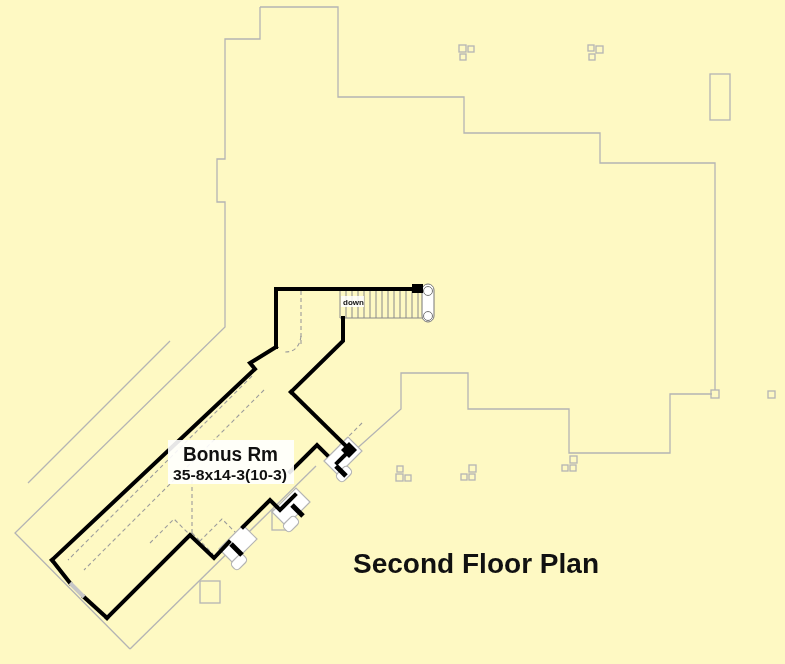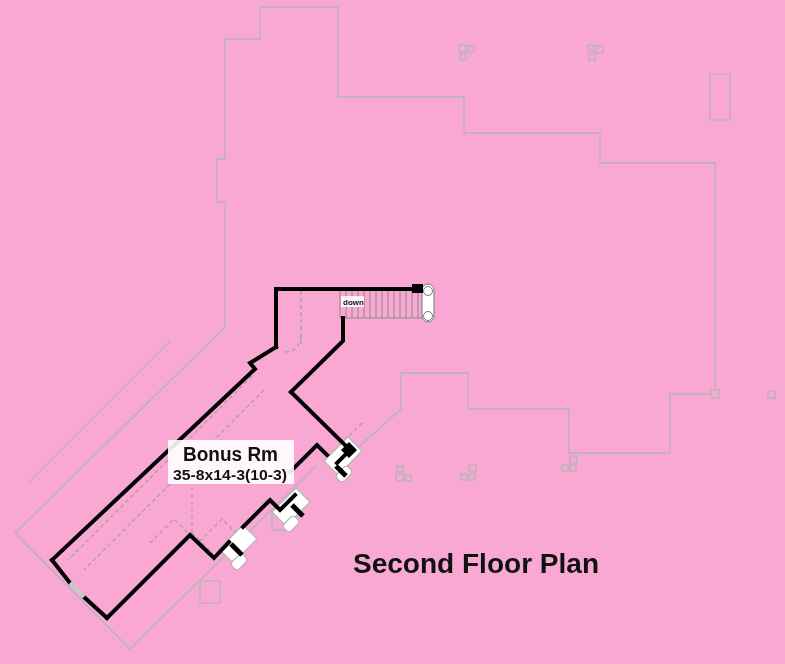--- a/index.html
+++ b/index.html
@@ -1,16 +1,16 @@
 <!DOCTYPE html>
 <html><head>
 <meta charset="utf-8">
 <style>
   html,body{margin:0;padding:0;background:#fff;}
-  .canvas{position:relative;width:785px;height:664px;background:#f9a8d4;overflow:hidden;
+  .canvas{position:relative;width:785px;height:664px;background:#fef9c3;overflow:hidden;
           font-family:"Liberation Sans",sans-serif;}
   svg{position:absolute;left:0;top:0;}
   text{font-family:"Liberation Sans",sans-serif;}
   .room-name{font-weight:bold;font-size:20px;}
   .room-dims{font-weight:600;font-size:15px;}
   .plan-title{font-weight:bold;font-size:27px;}
   .stair-label{font-size:8px;font-weight:600;}
 </style>
 </head>
 <body>

